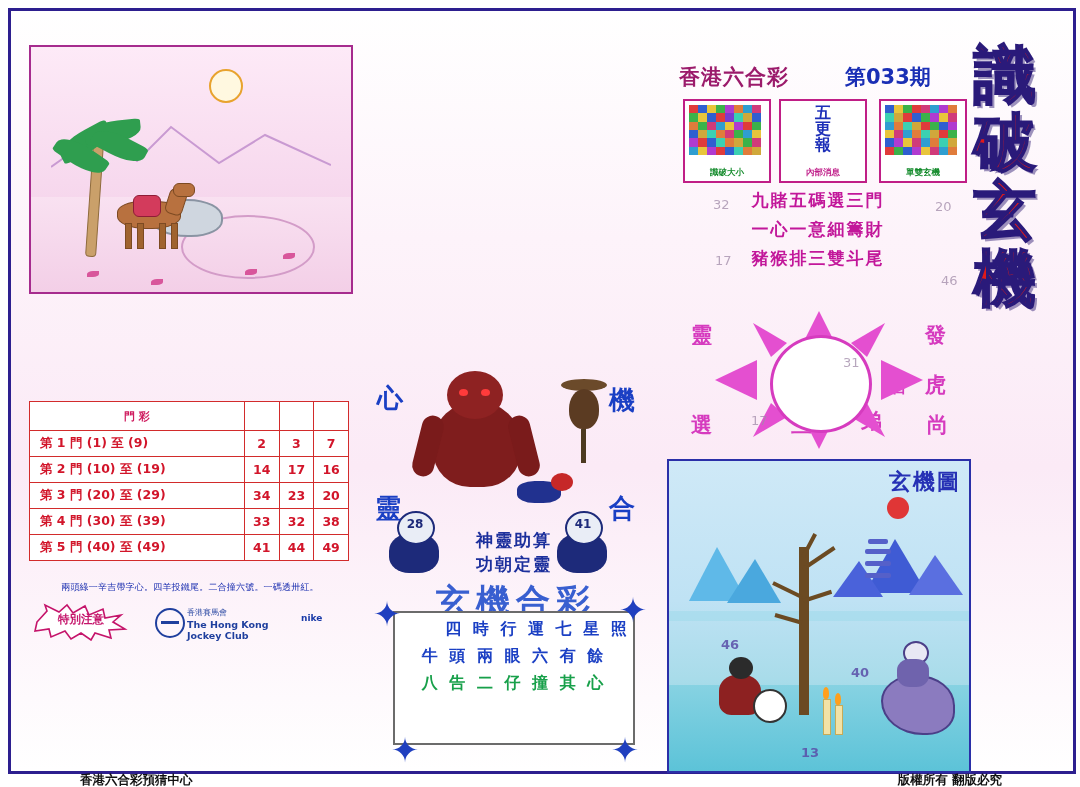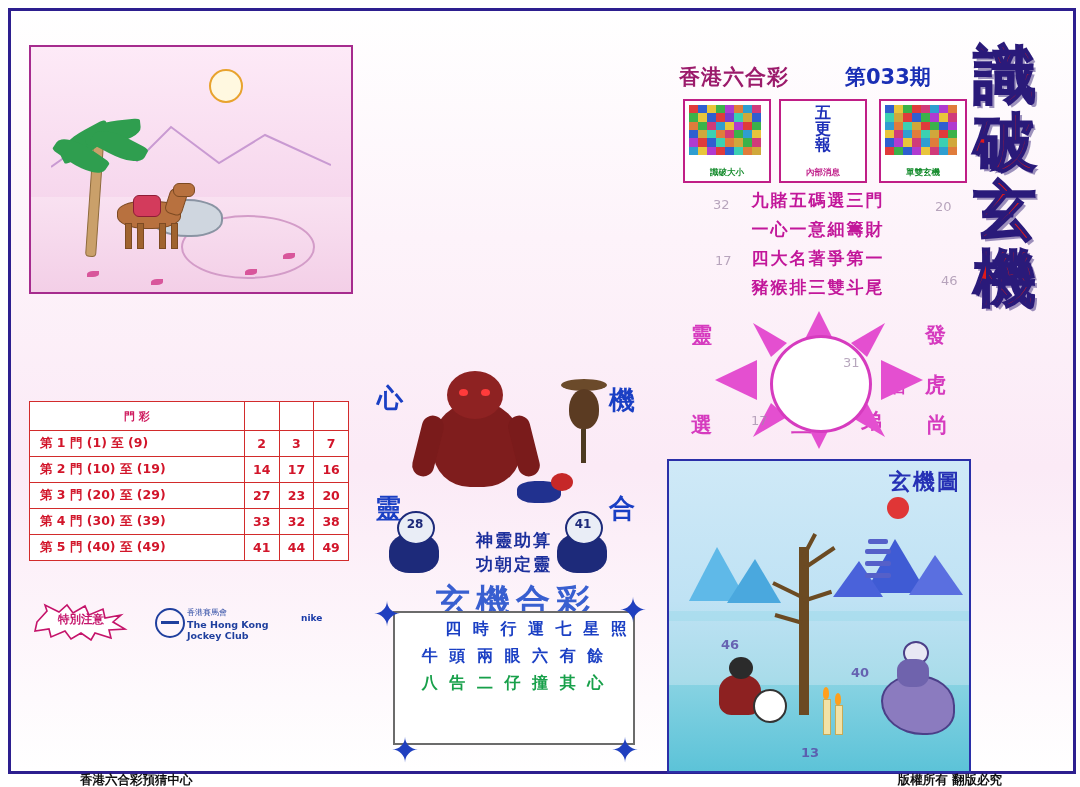--- a/index.html
+++ b/index.html
@@ -219,40 +219,41 @@
             <td>7</td>
           </tr>
           <tr>
             <td class="lbl">第 2 門 (10) 至 (19)</td>
             <td>14</td>
             <td>17</td>
             <td>16</td>
           </tr>
           <tr>
             <td class="lbl">第 3 門 (20) 至 (29)</td>
-            <td>27</td>
+            <td>34</td>
             <td>23</td>
             <td>20</td>
           </tr>
           <tr>
             <td class="lbl">第 4 門 (30) 至 (39)</td>
             <td>33</td>
             <td>32</td>
             <td>38</td>
           </tr>
           <tr>
             <td class="lbl">第 5 門 (40) 至 (49)</td>
             <td>41</td>
             <td>44</td>
             <td>49</td>
           </tr>
         </tbody>
       </table>
     </div>
 
+    <div class="note">兩頭綠一辛吉帶字心。四羊投鐵尾。二合撞六號。一碼透卅紅。</div>
 
     <div class="badge-row">
       <div class="starburst">
         <svg viewBox="0 0 96 38" width="96" height="38">
           <polygon points="4,19 14,8 12,2 26,9 34,2 40,10 52,3 56,12 70,6 72,15 88,12 80,19 92,26 76,27 78,35 62,30 58,37 48,30 38,36 32,28 18,34 16,26 2,28" fill="#ffffff" stroke="#c5156b" stroke-width="1.6"></polygon>
         </svg>
         <div class="lbl">特別注意</div>
       </div>
       <div class="hkjc">
         <div class="logo"></div>
@@ -428,21 +429,20 @@
             <i style="background:#2f9ed0"></i>
             <i style="background:#e07c3b"></i>
         </div>
         <div class="cap">單雙玄機</div>
       </div>
     </div>
 
     <div class="poem">
       <div>九賭五碼選三門</div>
       <div>一心一意細籌財</div>
-      <div>四大名著爭第一</div>
       <div>豬猴排三雙斗尾</div>
     </div>
 
     <div class="ghost" style="left:702px;top:186px;">32</div>
     <div class="ghost" style="left:924px;top:188px;">20</div>
     <div class="ghost" style="left:704px;top:242px;">17</div>
     <div class="ghost" style="left:930px;top:262px;">46</div>
 
     <div class="compass">
       <div class="cmp-ch" style="left:16px;top:14px;">靈</div>

